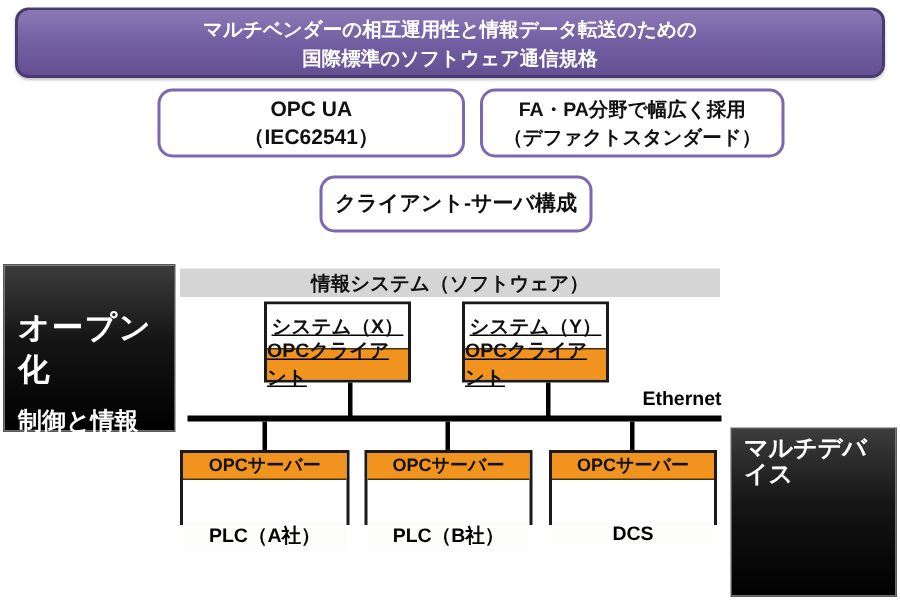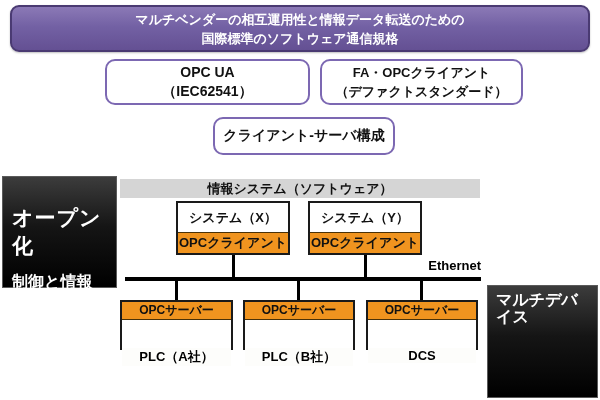--- a/index.html
+++ b/index.html
@@ -41,23 +41,23 @@
   
   .graybar {
     position:absolute; background:#d5d5d5; color:#111; font-weight:bold; font-size:13px;
     display:flex; align-items:center; justify-content:center;
   }
   .graybar.info { left:120px; top:179px; width:360px; height:19px; }
   .graybar.ctrl { left:117px; top:374px; width:366px; height:23px; }
 
   
   .client {
-    position:absolute; top:201px; width:114px; height:54px;
+    position:absolute; top:201px; width:98px; height:54px;
     border:2px solid #1a1a1a; background:#fff;
-    display:flex; flex-direction:column;
+    display:flex; flex-direction:column;text-decoration:underline;
   }
   .client.x { left:176px; } .client.y { left:308px; }
   .client .sys {
     flex:1; display:flex; align-items:center; justify-content:center;
     font-weight:bold; font-size:13px; color:#111; background:#ffffff;
   }
   .orange {
     background:#f0941f; border-top:1px solid #4a3208;
     display:flex; align-items:center; justify-content:center;
     font-weight:bold; color:#111;
@@ -98,21 +98,21 @@
   <div class="banner">
     <div>マルチベンダーの相互運用性と情報データ転送のための</div>
     <div>国際標準のソフトウェア通信規格</div>
   </div>
 
   <div class="pbox opcua">
     <div>OPC UA</div>
     <div>（IEC62541）</div>
   </div>
   <div class="pbox fapa">
-    <div>FA・OPCクライアント</div>
+    <div>FA・PA分野で幅広く採用</div>
     <div>（デファクトスタンダード）</div>
   </div>
   <div class="pbox cs">
     <div>クライアント-サーバ構成</div>
   </div>
 
   <div class="blackbox open">
     <div class="big">オープン化</div>
     <div class="small">制御と情報の分離</div>
   </div>

